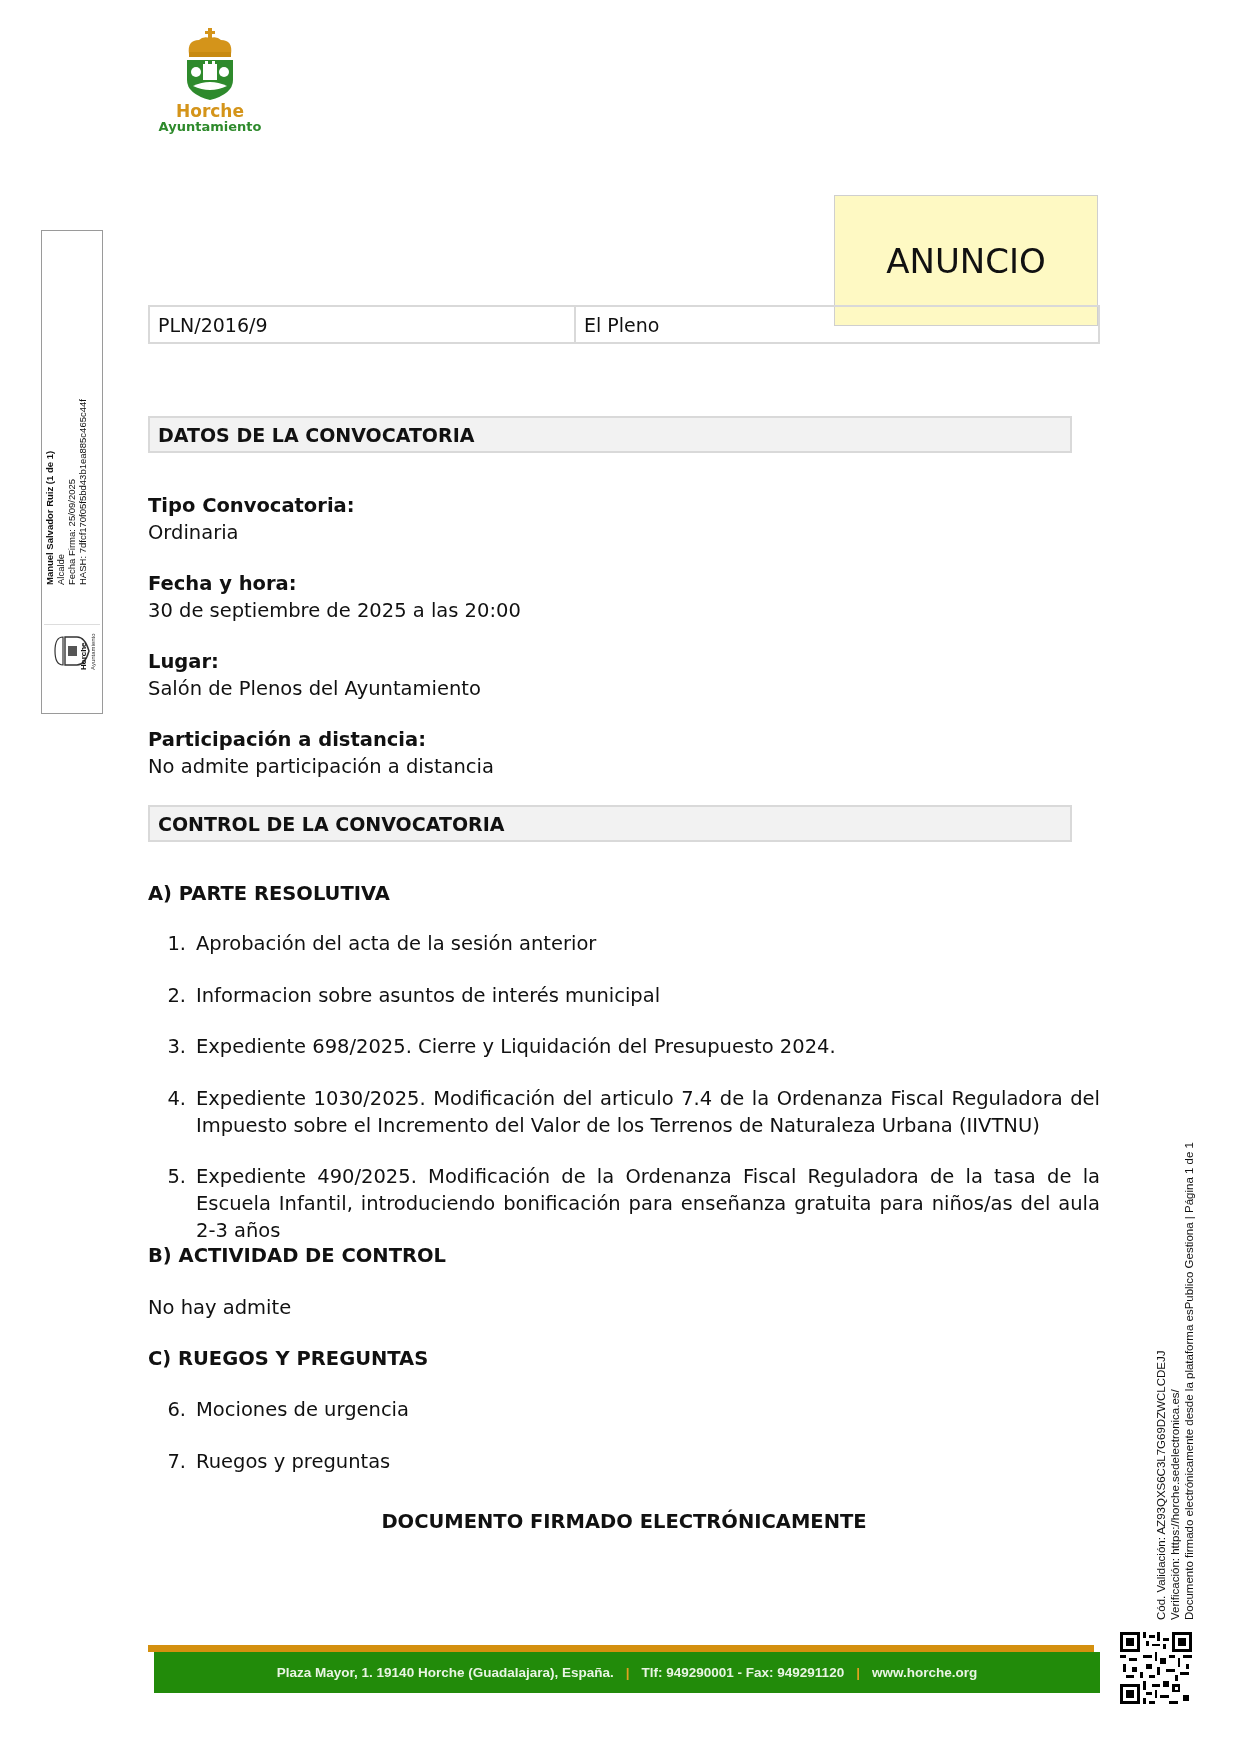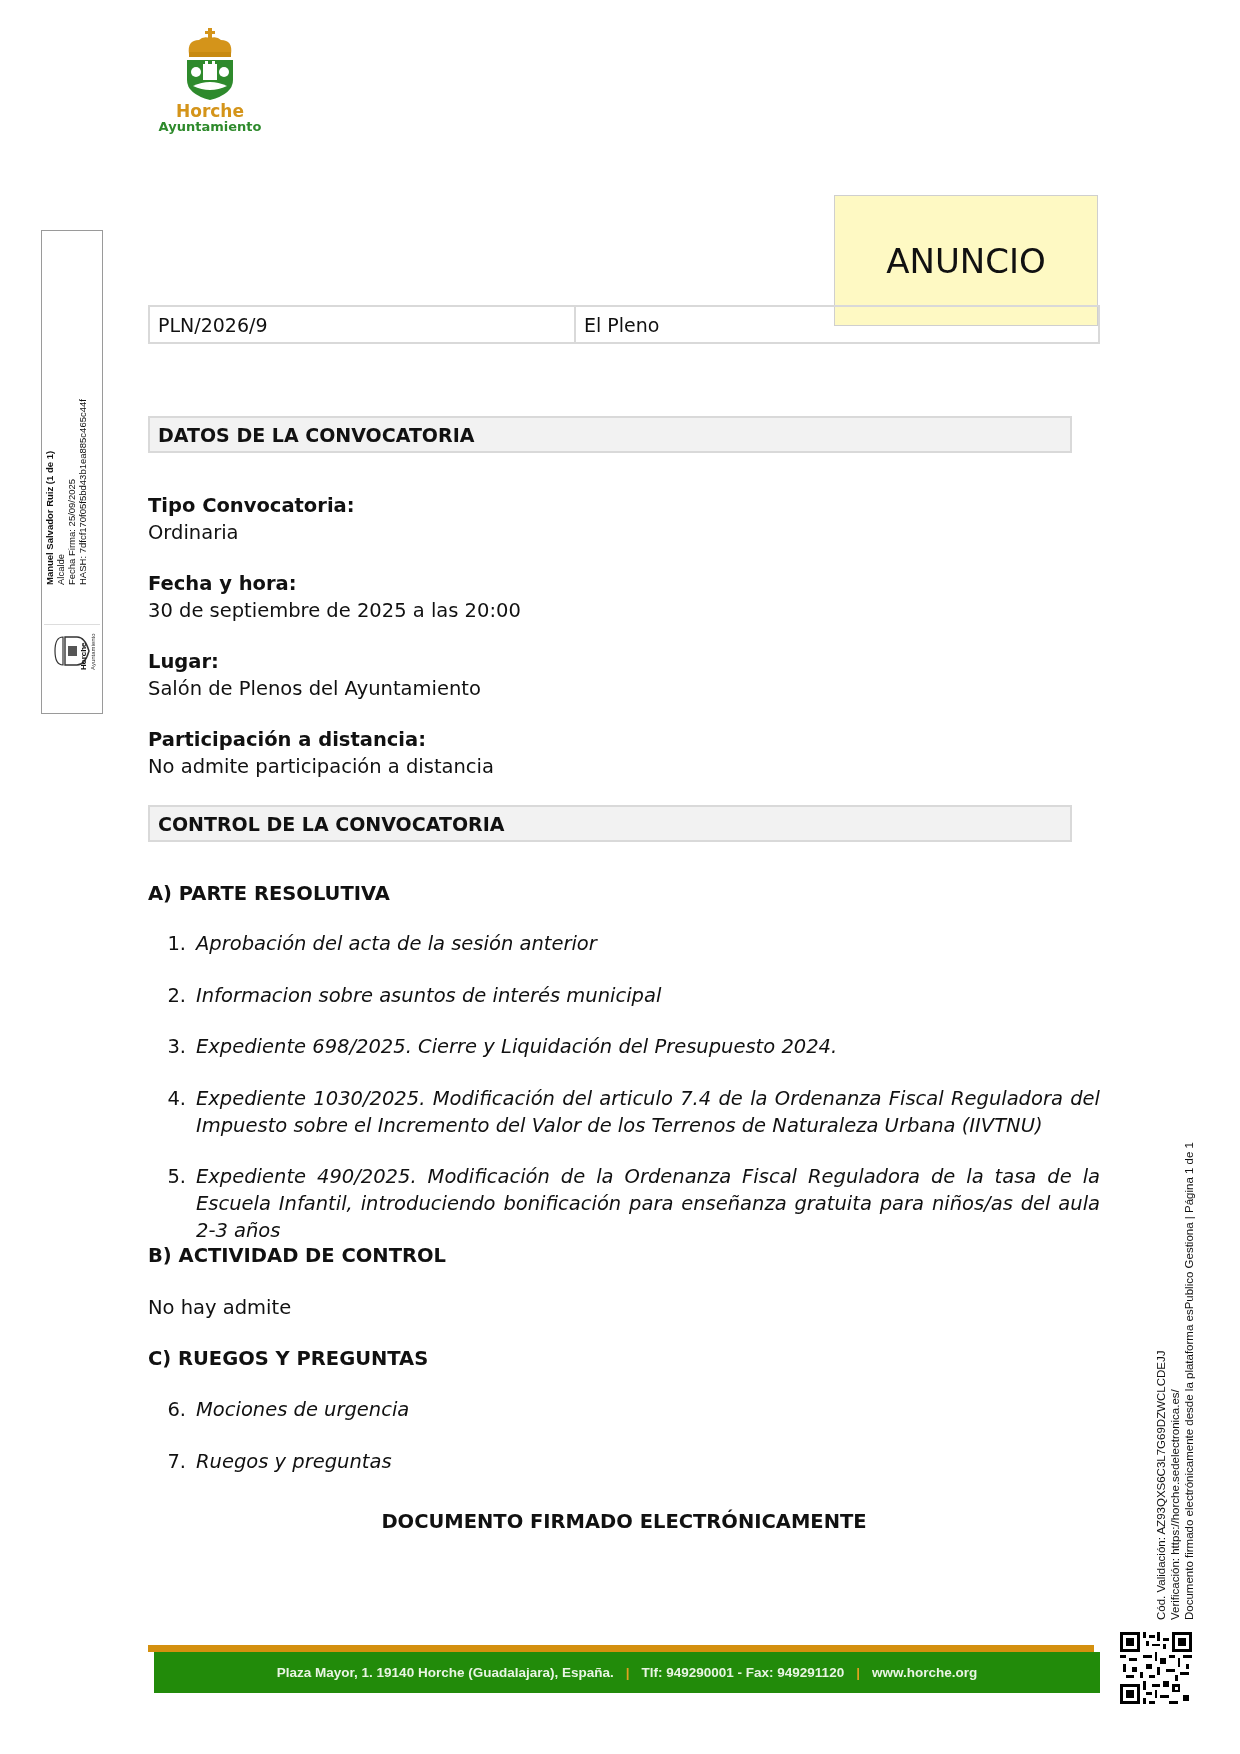--- a/index.html
+++ b/index.html
@@ -28,21 +28,21 @@
                  box-sizing:border-box; font-weight:bold; font-size:19px; padding-left:8px;
                  display:flex; align-items:center; }
 
   .lbl { left:148px; font-weight:bold; font-size:19.5px; }
   .val { left:148px; font-size:19.5px; }
 
   .subhead { left:148px; font-weight:bold; font-size:19.5px; }
 
   .item { left:148px; width:952px; font-size:19.5px; line-height:27px; display:flex; }
   .item .num { width:38px; text-align:right; padding-right:10px; flex:none; }
-  .item .txt { flex:1; text-align:justify;font-style:italic; }
+  .item .txt { flex:1; text-align:justify; }
 
   #firmado { left:148px; width:952px; text-align:center; font-weight:bold; font-size:19.5px; }
 
   
   #footer-gold { left:148px; top:1645px; width:946px; height:7px; background:#d4900f; }
   #footer-green { left:148px; top:1652px; width:946px; height:41px; background:#228b0a;
                   color:#e9f5e3; font-family:"Liberation Sans", sans-serif; font-size:13.5px; font-weight:bold;
                   display:flex; align-items:center; justify-content:center; gap:12px;margin-left:6px; }
   #footer-green .sep { color:#e0a020; }
 
@@ -80,21 +80,21 @@
   <div class="l2">Ayuntamiento</div>
 </div>
 
 <div id="anuncio" class="abs">
   <span>ANUNCIO</span>
 </div>
 
 <table id="meta-table" class="abs">
   <tbody>
   <tr>
-    <td class="c1">PLN/2026/9</td>
+    <td class="c1">PLN/2016/9</td>
     <td>El Pleno</td>
   </tr>
 </tbody>
   </table>
 
 <div class="abs section-bar" style="top:416px;">
   <span>DATOS DE LA CONVOCATORIA</span>
 </div>
 
 <div class="abs lbl" style="top:494px;">Tipo Convocatoria:</div>

